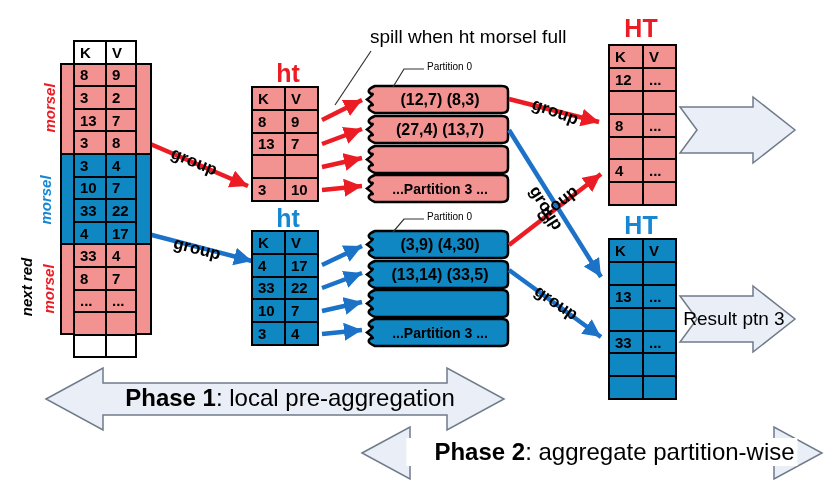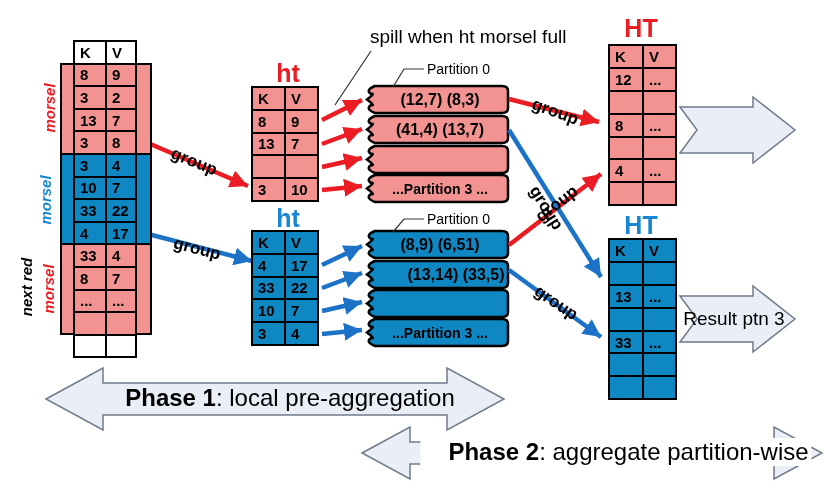--- a/index.html
+++ b/index.html
@@ -15,21 +15,21 @@
   .pinkc{background:#F29392;}
   .bluec{background:#0F87C2;}
   .whitec{background:#fff;}
   
   .band{position:absolute;z-index:1;border:2px solid #000;box-sizing:border-box;}
   
   .vlab{position:absolute;z-index:2;transform:translate(-50%,-50%) rotate(-90deg);
         font-style:italic;font-weight:700;font-size:15px;white-space:nowrap;}
   
   .note{font-size:19px;}
-  .ptn-lab{font-size:14px;}
+  .ptn-lab{font-size:10px;}
   .tuple{font-size:16px;font-weight:600;z-index:3;}
   .tuple-small{font-size:14px;font-weight:700;z-index:3;text-align:center;}
   .tbl-title{font-size:25px;font-weight:700;z-index:3;}
   .red-t{color:#EC1C24;}
   .blue-t{color:#1787D2;}
   .group-lab{font-size:17px;font-weight:700;z-index:4;}
   .result-lab{font-size:19px;z-index:3;}
   .phase-lab{font-size:24px;z-index:3;}
   .phase-lab b{font-weight:700;}
   .wbg{background:#fff;padding:0 3px;}
@@ -160,24 +160,24 @@
     <div class="c bluec">7</div>
     <div class="c bluec">3</div>
     <div class="c bluec">4</div>
   </div>
 
   <div class="abs note" style="left:370px;top:26px;">spill when ht morsel full</div>
   <div class="abs ptn-lab" style="left:427px;top:61px;">Partition 0</div>
   <div class="abs ptn-lab" style="left:427px;top:211px;">Partition 0</div>
 
   <div class="abs ctr tuple" style="left:440px;top:100px;text-align:right;">(12,7)  (8,3)</div>
-  <div class="abs ctr tuple" style="left:440px;top:130px;">(41,4) (13,7)</div>
+  <div class="abs ctr tuple" style="left:440px;top:130px;">(27,4) (13,7)</div>
   <div class="abs ctr tuple-small" style="left:440px;top:189px;">...Partition 3 ...</div>
-  <div class="abs ctr tuple" style="left:440px;top:245px;">(8,9)  (6,51)</div>
-  <div class="abs ctr tuple" style="left:456px;top:275px;text-align:center;">(13,14) (33,5)</div>
+  <div class="abs ctr tuple" style="left:440px;top:245px;">(3,9)  (4,30)</div>
+  <div class="abs ctr tuple" style="left:440px;top:275px;text-align:center;">(13,14) (33,5)</div>
   <div class="abs ctr tuple-small" style="left:440px;top:333px;">...Partition 3 ...</div>
 
   <div class="abs ctr group-lab" style="left:194px;top:162px;transform:translate(-50%,-50%) rotate(22deg);">group</div>
   <div class="abs ctr group-lab" style="left:197px;top:249px;transform:translate(-50%,-50%) rotate(14deg);">group</div>
   <div class="abs ctr group-lab" style="left:555px;top:112px;transform:translate(-50%,-50%) rotate(20deg);">group</div>
   <div class="abs ctr group-lab" style="left:557px;top:204px;transform:translate(-50%,-50%) rotate(-38deg);">group</div>
   <div class="abs ctr group-lab" style="left:546px;top:208px;transform:translate(-50%,-50%) rotate(58deg);">group</div>
   <div class="abs ctr group-lab" style="left:556px;top:303px;transform:translate(-50%,-50%) rotate(34deg);">group</div>
 
   <div class="abs ctr tbl-title red-t" style="left:641px;top:28px;">HT</div>
@@ -214,17 +214,17 @@
     <div class="c bluec"></div>
     <div class="c bluec"></div>
     <div class="c bluec"></div>
   </div>
 
   <div class="abs ctr result-lab" style="left:734px;top:319px;">Result ptn 3</div>
 
   <div class="abs ctr phase-lab" style="left:290px;top:398px;">
     <b>Phase 1</b><span>: local pre-aggregation</span>
   </div>
-  <div class="abs ctr phase-lab wbg" style="left:616px;top:452px;padding-left:28px;">
+  <div class="abs ctr phase-lab wbg" style="left:602px;top:452px;padding-left:28px;">
     <b>Phase 2</b><span>: aggregate partition-wise</span>
   </div>
 
 </div>
 
 </body></html>

